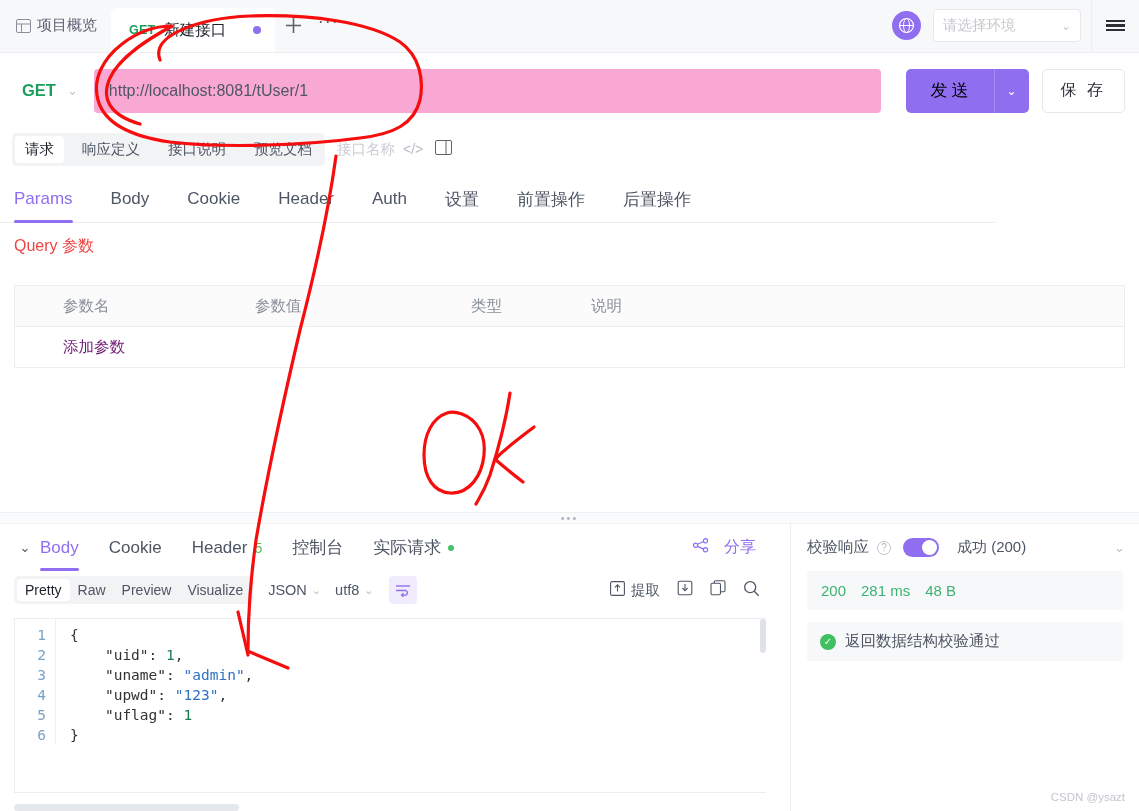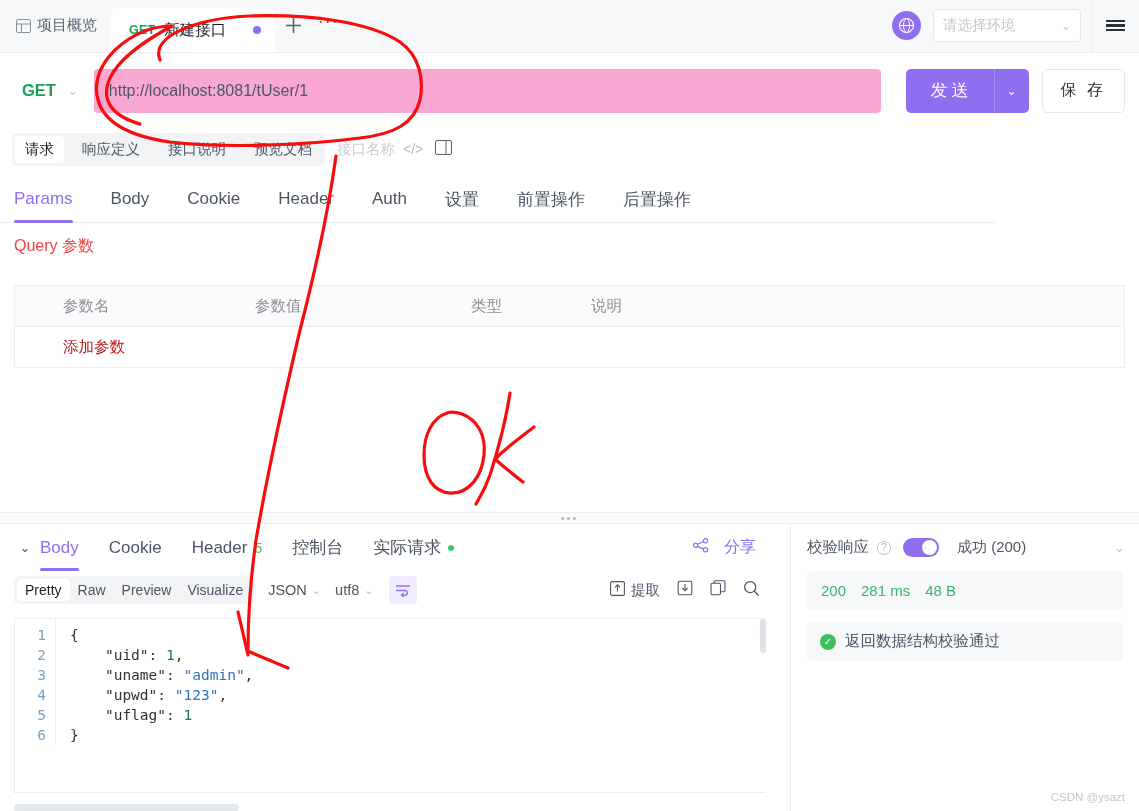--- a/index.html
+++ b/index.html
@@ -66,21 +66,21 @@
   }
   .method-box .mtext { color: #1a9e5b; font-weight: bold; font-size: 16.5px; }
   .method-box .mcaret { color: #c0c4cc; font-size: 13px; }
   .url-input {
     flex: 1; height: 44px; background: #f9a8d4; border: none; border-radius: 4px;
     margin-left: 10px; padding: 0 15px; color: #4e5664; font-size: 16px;
     font-family: "Liberation Sans", sans-serif;
   }
   .send-group { display: flex; margin-left: 13px; }
   .send-btn {
-    background: #8f6ff0; color: #ffffff; border: none; width: 88px; height: 44px;
+    background: #8f6ff0; color: #000000; border: none; width: 88px; height: 44px;
     border-radius: 5px 0 0 5px; font-size: 17px; letter-spacing: 4px; padding-left: 4px;
     font-family: "Liberation Sans", sans-serif; cursor: pointer; margin-left: 12px;
   }
   .send-caret {
     background: #8f6ff0; color: #fff; border: none; border-left: 1px solid #a38cf2;
     width: 35px; height: 44px; border-radius: 0 5px 5px 0; font-size: 12px; cursor: pointer;
   }
   .save-btn {
     margin-left: 13px; background: #fff; border: 1px solid #e6e8eb; border-radius: 5px;
     height: 44px; padding: 0 18px; color: #2b2f36; font-size: 16px; letter-spacing: 3px;
@@ -125,21 +125,21 @@
     position: absolute; left: 14px; top: 285px; width: 1111px;
     border: 1px solid #ebedf0; border-bottom: none;
   }
   .ptable .prow { display: flex; height: 41px; align-items: center; border-bottom: 1px solid #ebedf0; }
   .ptable .prow.head { background: #fbfbfc; }
   .pc { font-size: 15.5px; color: #8a9099; padding-left: 12px; }
   .pc1 { width: 228px; padding-left: 48px; }
   .pc2 { width: 216px; }
   .pc3 { width: 120px; }
   .pc4 { flex: 1; }
-  .ptable .prow.add .pc1 { color: #b91c1c; }
+  .ptable .prow.add .pc1 { color: #701a75; }
 
   
   .splitter {
     position: absolute; left: 0; top: 512px; width: 1139px; height: 12px;
     background: #fafbfc; border-top: 1px solid #eef0f2; border-bottom: 1px solid #eef0f2;
     display: flex; align-items: center; justify-content: center; letter-spacing: 2px;
     color: #aeb3bd; font-size: 11px; line-height: 6px;
   }
 
   

